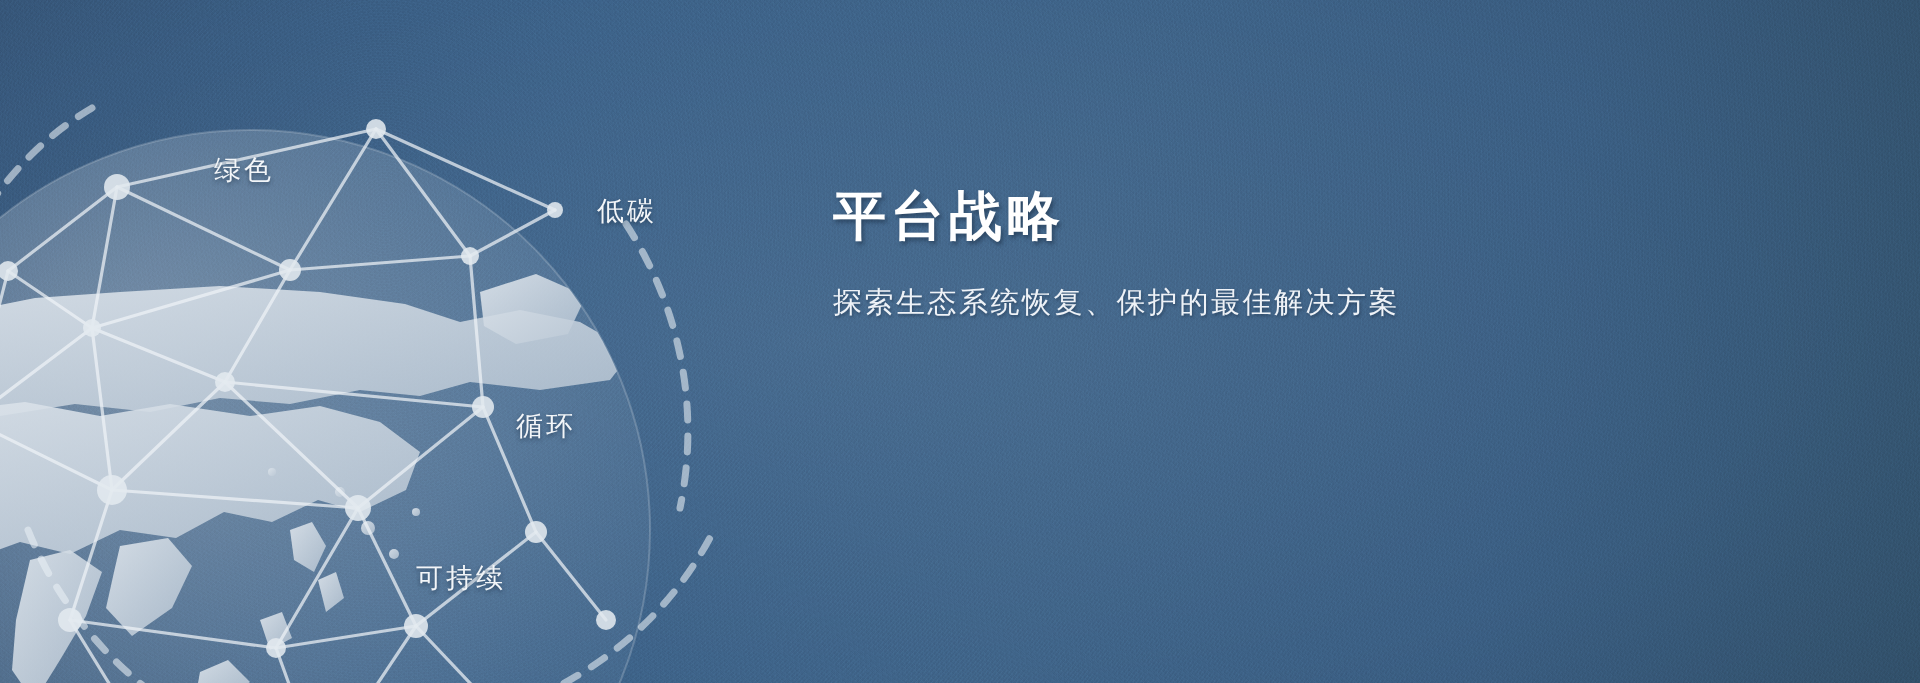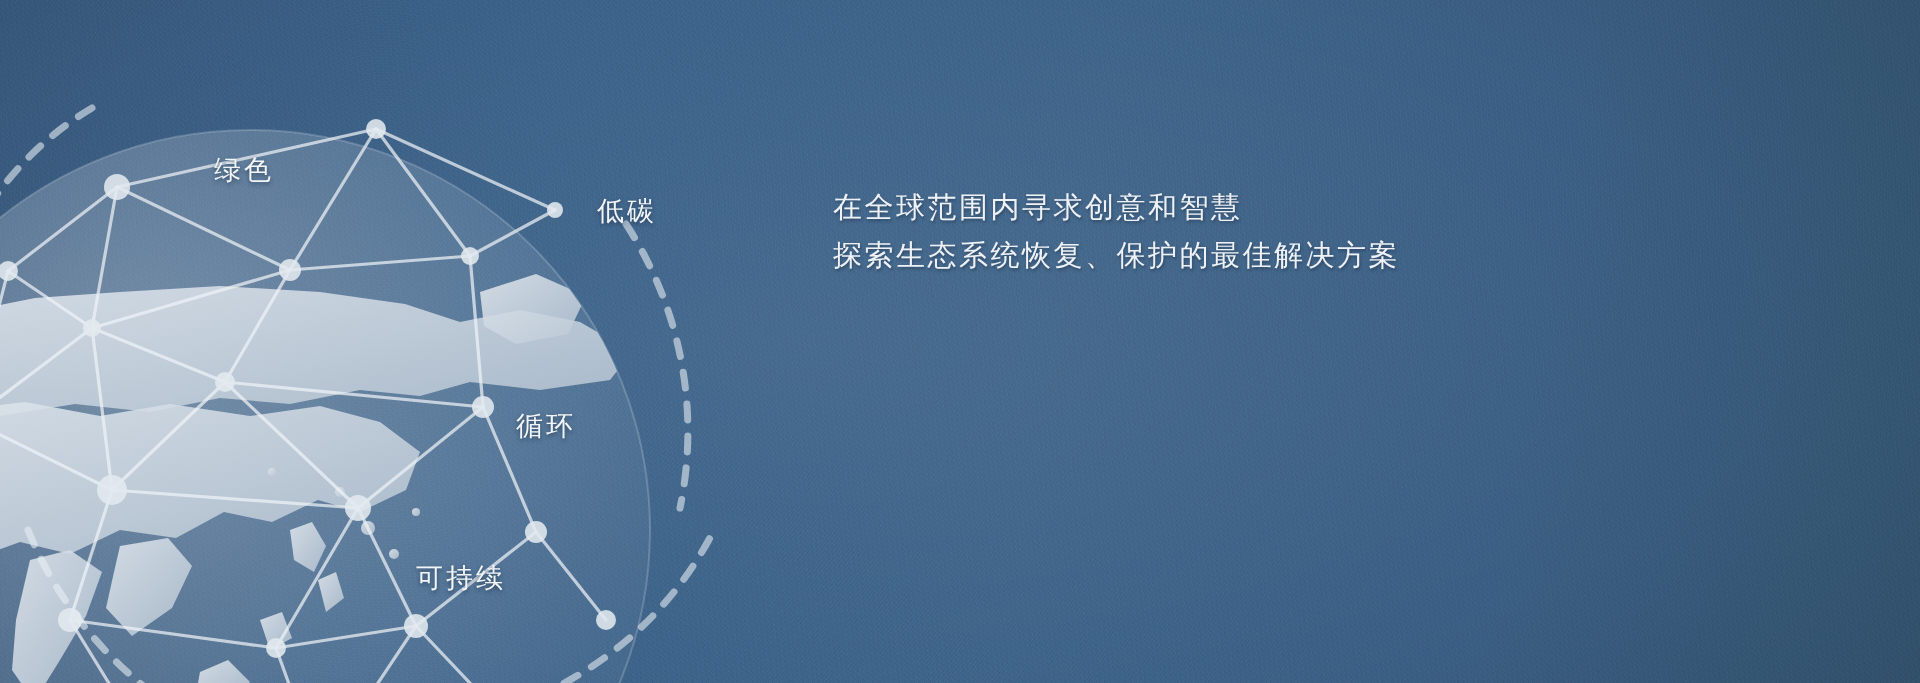--- a/index.html
+++ b/index.html
@@ -1,21 +1,21 @@
 <!DOCTYPE html>
 <html><head>
 <meta charset="utf-8">
 <title>Banner</title>
 <style>
   html,body{margin:0;padding:0;background:#2f4e6e;}
   #banner{
     position:relative;
     width:1920px;height:683px;
     overflow:hidden;
-    font-family:Liberation Mono, monospace;
+    font-family:Liberation Serif, serif;
     background:#3a5f86;
   }
   
   .bg-base{
     position:absolute;inset:0;
     background:
       radial-gradient(120% 150% at 18% 40%, #44699016 0%, #00000000 60%),
       linear-gradient(100deg,#38597d 0%,#3c6289 28%,#3f6489 55%,#3b5f84 78%,#355672 100%);
   }
   .bg-noise{
@@ -195,17 +195,17 @@
       </g>
     </svg>
   </div>
 
   <div class="glabel" style="left:214px;top:152px;">绿色</div>
   <div class="glabel" style="left:560px;top:193px;margin-left:37px;">低碳</div>
   <div class="glabel" style="left:516px;top:408px;">循环</div>
   <div class="glabel" style="left:416px;top:560px;text-align:center;">可持续</div>
 
   <div id="copy">
-    <p class="subline">在全球范围内寻求创意和智慧</p>
+    <h1 id="headline">平台战略</h1>
     <p class="subline">探索生态系统恢复、保护的最佳解决方案</p>
   </div>
 
 </div>
 
 </body></html>

